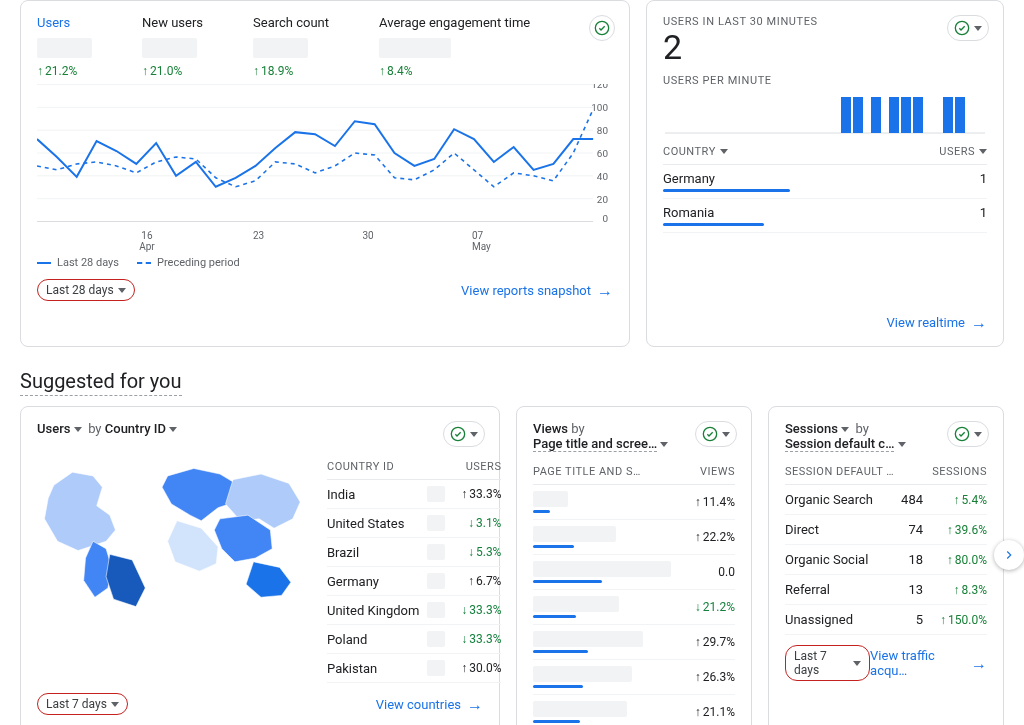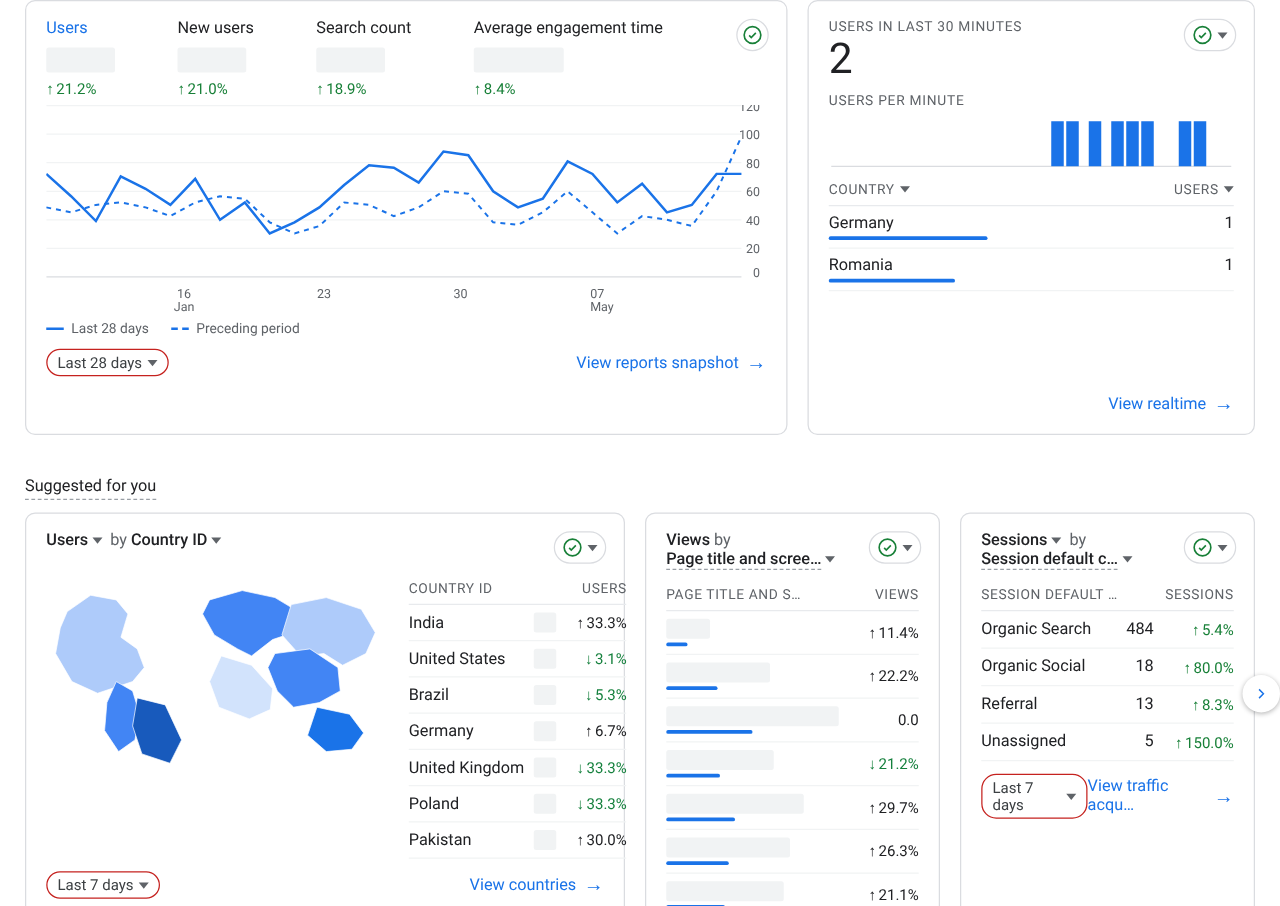--- a/index.html
+++ b/index.html
@@ -18,21 +18,21 @@
   .arrow-down::before{content:"↓";margin-right:2px;font-weight:bold;}
   .red{color:#15803d;}
   .check-badge{position:absolute;right:14px;top:14px;display:flex;align-items:center;gap:4px;border:1px solid #dadce0;border-radius:16px;padding:4px 6px;cursor:pointer;}
   .check-badge.single{border-radius:50%;padding:4px;}
   .check-badge svg{width:16px;height:16px;}
   .caret{width:0;height:0;border-left:4px solid transparent;border-right:4px solid transparent;border-top:5px solid #5f6368;}
   .link{color:#1a73e8;font-size:13px;cursor:pointer;display:inline-flex;align-items:center;gap:6px;}
   .link .arr{font-size:16px;}
   .footer-row{display:flex;justify-content:space-between;align-items:center;margin-top:10px;}
   .pill{border:1px solid #c5221f;border-radius:12px;padding:3px 8px;font-size:12px;display:inline-flex;align-items:center;gap:4px;cursor:pointer;color:#3c4043;}
-  .section-h{font-size:13px;color:#202124;margin:34px 0 10px;border-bottom:1px dashed #9aa0a6;display:inline-block;padding-bottom:2px;}
+  .section-h{font-size:20px;color:#202124;margin:22px 0 10px;border-bottom:1px dashed #9aa0a6;display:inline-block;padding-bottom:2px;}
   .row2{display:flex;gap:16px;}
   .card-sm{flex:1;min-width:0;}
   .card-sm .head{display:flex;align-items:flex-start;font-size:13px;color:#5f6368;}
   .card-sm .head .t{white-space:normal;}
   .card-sm .head .t b{color:#202124;font-weight:500;}
   .tbl-head{display:flex;justify-content:space-between;font-size:11px;letter-spacing:.5px;color:#5f6368;margin-top:14px;border-bottom:1px solid #e8eaed;padding-bottom:6px;text-transform:uppercase;}
   .trow{display:flex;justify-content:space-between;align-items:center;font-size:13px;padding:6px 0;border-bottom:1px solid #f1f3f4;}
   .trow .bar{height:3px;background:#1a73e8;border-radius:2px;margin-top:3px;}
   .trow .left{min-width:0;flex:1;margin-right:8px;}
   .trow .country{white-space:nowrap;overflow:hidden;text-overflow:ellipsis;}
@@ -110,21 +110,21 @@
         <text x="575" y="73" font-size="10" fill="#5f6368" text-anchor="end">60</text>
         <text x="575" y="96" font-size="10" fill="#5f6368" text-anchor="end">40</text>
         <text x="575" y="119" font-size="10" fill="#5f6368" text-anchor="end">20</text>
         <text x="575" y="138" font-size="10" fill="#5f6368" text-anchor="end">0</text>
         <polyline fill="none" stroke="#1a73e8" stroke-width="2" points="0,55 20,73 40,93 60,57 80,67 100,80 120,59 140,92 160,78 180,103 200,94 220,82 240,64 260,48 280,50 300,62 320,37 340,40 360,69 380,82 400,75 420,45 440,55 460,78 480,63 500,86 520,80 540,55 560,55"></polyline>
         <polyline fill="none" stroke="#1a73e8" stroke-width="1.6" stroke-dasharray="4 4" points="0,82 20,86 40,80 60,78 80,82 100,89 120,78 140,73 160,75 180,94 200,103 220,97 240,78 260,80 280,89 300,82 320,69 340,71 360,94 380,96 400,86 420,69 440,86 460,103 480,89 500,92 520,97 540,69 560,25"></polyline>
       </svg>
       <div class="axis-ticks" style="padding-right:24px">
         <span></span>
         <span style="white-space:pre;text-align:center">16
-Jan</span>
+Apr</span>
         <span>23</span>
         <span>30</span>
         <span style="white-space:pre;text-align:left">07
 May</span>
         <span></span>
       </div>
       <div class="legend">
         <span class="s1">Last 28 days</span>
         <span class="s2">Preceding period</span>
       </div>
@@ -394,20 +394,25 @@
         <span>SESSION DEFAULT …</span>
         <span>SESSIONS</span>
       </div>
       <div id="sess-rows">
           <div class="sessrow">
       <div class="name">Organic Search</div>
       <div class="num">484</div>
       <div class="delta arrow-up" style="color:#188038;font-size:12px;width:56px;text-align:right">5.4%</div>
     </div>
           <div class="sessrow">
+      <div class="name">Direct</div>
+      <div class="num">74</div>
+      <div class="delta arrow-up" style="color:#188038;font-size:12px;width:56px;text-align:right">39.6%</div>
+    </div>
+          <div class="sessrow">
       <div class="name">Organic Social</div>
       <div class="num">18</div>
       <div class="delta arrow-up" style="color:#188038;font-size:12px;width:56px;text-align:right">80.0%</div>
     </div>
           <div class="sessrow">
       <div class="name">Referral</div>
       <div class="num">13</div>
       <div class="delta arrow-up" style="color:#188038;font-size:12px;width:56px;text-align:right">8.3%</div>
     </div>
           <div class="sessrow">

